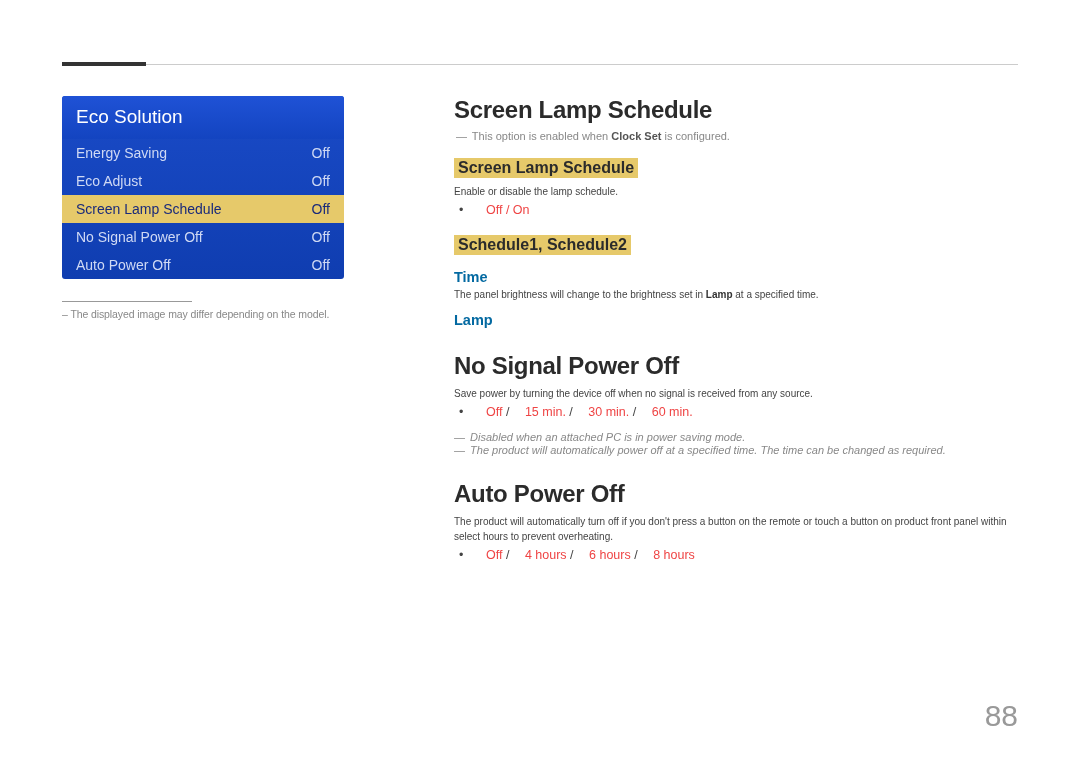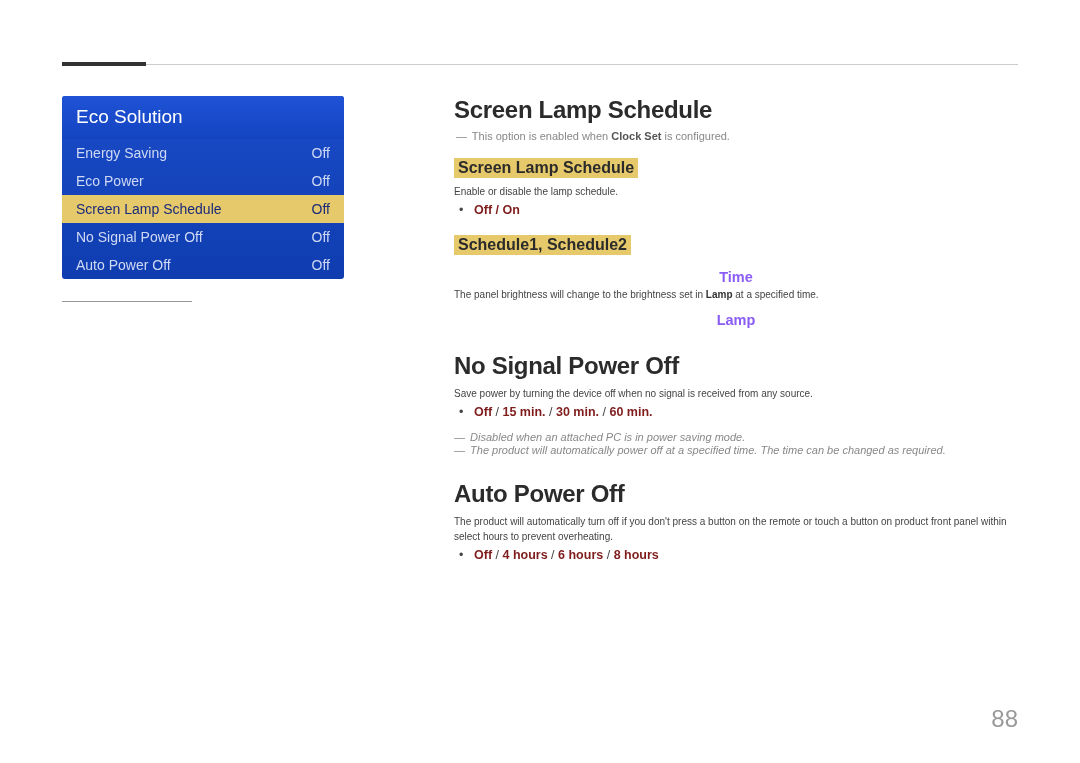--- a/index.html
+++ b/index.html
@@ -118,35 +118,34 @@
     color: #444;
     position: relative;
     padding-left: 0;
   }
   ul.bullets li::before {
     content: "•";
     position: absolute;
     left: -15px;
     color: #444;
   }
-  .opt { color: #7f1d1d; font-weight: 700; }
+  .opt { color: #ef4444; font-weight: 400; margin-left: 12px; }
   .sep { color: #444; }
   .subhead {
     font-size: 14.5px;
     font-weight: 700;
-    color: #8b5cf6;
+    color: #0369a1;
     margin-top: 10px;
     margin-bottom: 2px;
-    text-align: center;
   }
   .page-number {
     position: absolute;
     bottom: 30px;
     right: 62px;
-    font-size: 24px;
+    font-size: 30px;
     color: #999;
     font-weight: 300;
     margin-left: 12px;
   }
   .note-list {
     margin: 12px 0 6px 0;
     font-style: italic;
   }
   .note-list .em-note { margin: 1px 0; }
 </style>
@@ -157,37 +156,40 @@
 <div class="top-rule"></div>
 
 <div class="sidebar">
   <div class="menu">
     <div class="menu-title">Eco Solution</div>
     <div class="menu-row">
       <span class="label">Energy Saving</span>
       <span class="value">Off</span>
     </div>
     <div class="menu-row">
-      <span class="label">Eco Power</span>
+      <span class="label">Eco Adjust</span>
       <span class="value">Off</span>
     </div>
     <div class="menu-row selected">
       <span class="label">Screen Lamp Schedule</span>
       <span class="value">Off</span>
     </div>
     <div class="menu-row">
       <span class="label">No Signal Power Off</span>
       <span class="value">Off</span>
     </div>
     <div class="menu-row">
       <span class="label">Auto Power Off</span>
       <span class="value">Off</span>
     </div>
   </div>
   <div class="menu-divider"></div>
+  <div class="menu-note">
+    <span>–  </span><span>The displayed image may differ depending on the model.</span>
+  </div>
 </div>
 
 <div class="content">
 
   <h1 class="section">Screen Lamp Schedule</h1>
   <div class="em-note">
     <span class="dash">―</span>
     <span>This option is enabled when </span><span class="bold">Clock Set</span><span> is configured.</span>
   </div>
 

